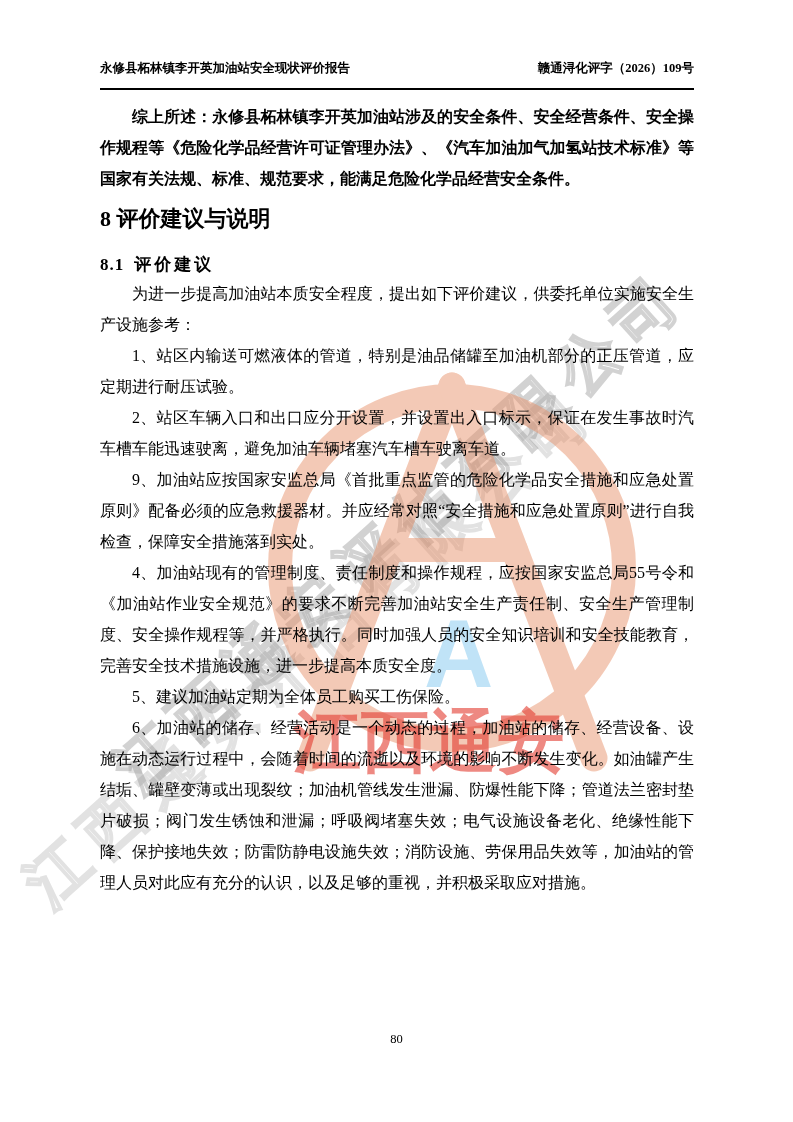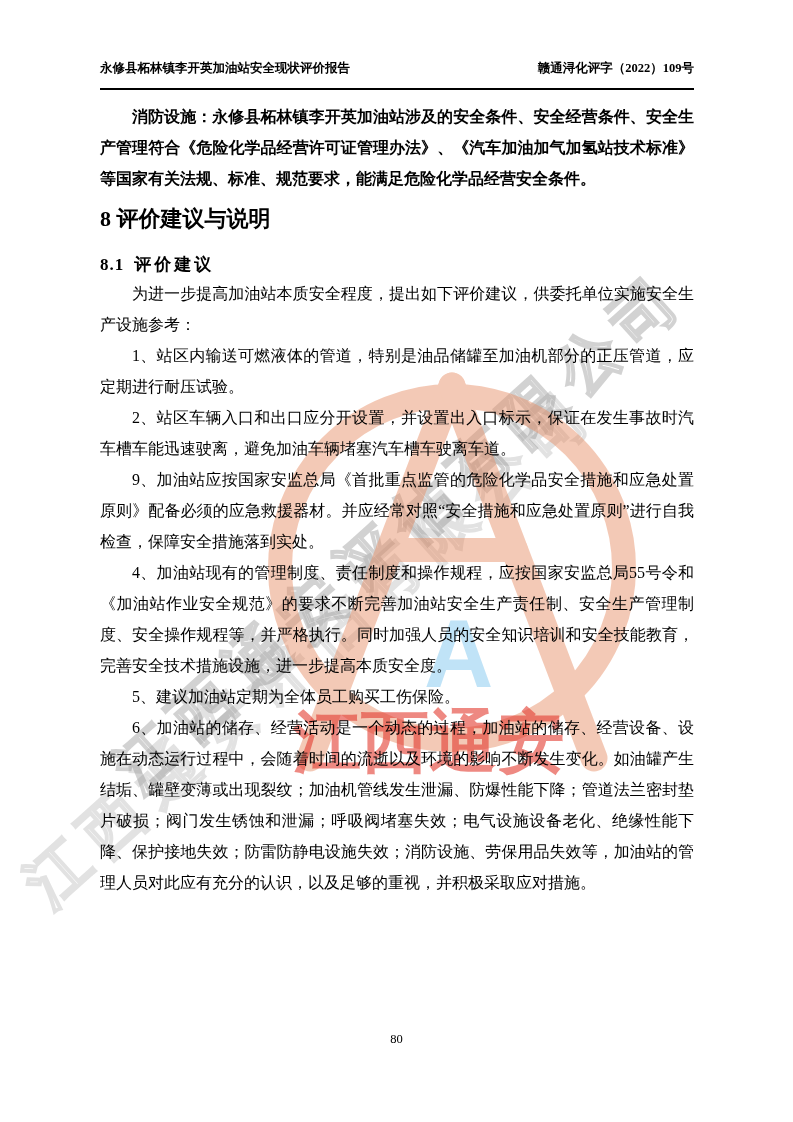--- a/index.html
+++ b/index.html
@@ -89,25 +89,25 @@
     </svg>
 
     <div class="wm-blue-a">A</div>
     <div class="wm-red">江西通安</div>
   </div>
 
   <div class="content">
 
     <div class="hdr">
       <span>永修县柘林镇李开英加油站安全现状评价报告</span>
-      <span>赣通浔化评字（2022）109号</span>
+      <span>赣通浔化评字（2026）109号</span>
     </div>
     <div class="hdr-rule"></div>
 
-    <p class="para summary">消防设施：永修县柘林镇李开英加油站涉及的安全条件、安全经营条件、安全生产管理符合《危险化学品经营许可证管理办法》、《汽车加油加气加氢站技术标准》等国家有关法规、标准、规范要求，能满足危险化学品经营安全条件。</p>
+    <p class="para summary">综上所述：永修县柘林镇李开英加油站涉及的安全条件、安全经营条件、安全操作规程等《危险化学品经营许可证管理办法》、《汽车加油加气加氢站技术标准》等国家有关法规、标准、规范要求，能满足危险化学品经营安全条件。</p>
 
     <div class="h1">8 评价建议与说明</div>
 
     <div class="h2">
       <span class="h2-num">8.1</span><span>评价建议</span>
     </div>
 
     <p class="para intro">为进一步提高加油站本质安全程度，提出如下评价建议，供委托单位实施安全生产设施参考：</p>
 
     <p class="para">1、站区内输送可燃液体的管道，特别是油品储罐至加油机部分的正压管道，应定期进行耐压试验。</p>

